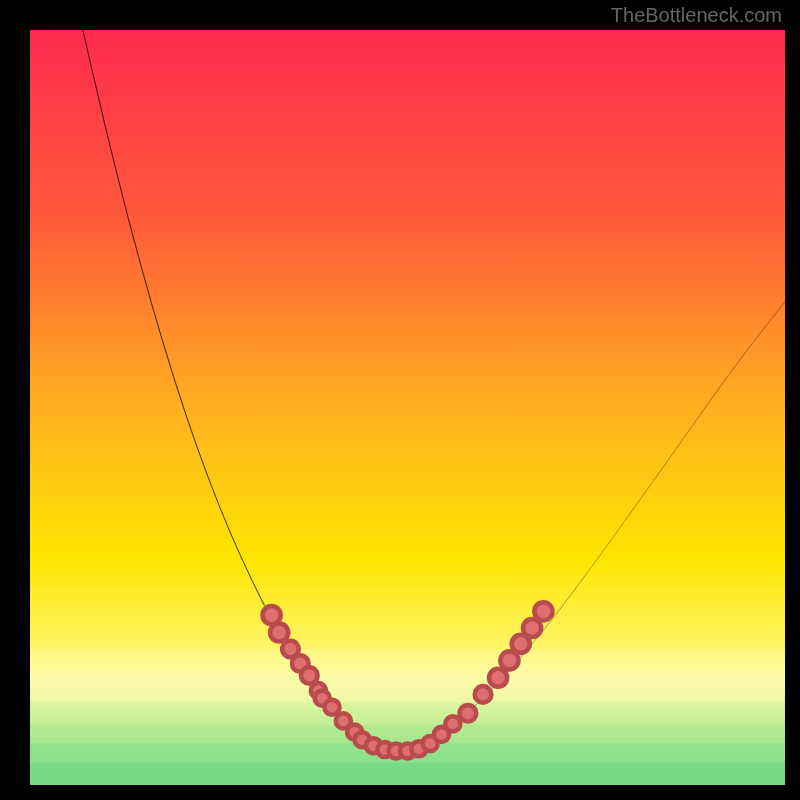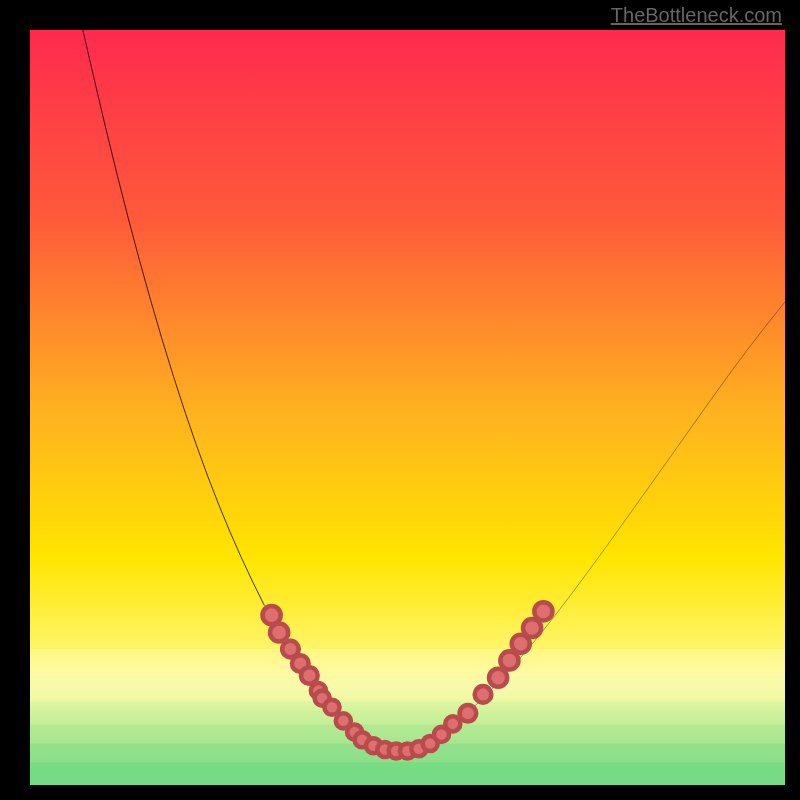--- a/index.html
+++ b/index.html
@@ -12,21 +12,20 @@
     font-family: Arial, sans-serif;
   }
   .watermark {
     position: absolute;
     top: 4px;
     right: 18px;
     color: #666;
     font-size: 20px;
     font-weight: 500;
     z-index: 10;
-    text-decoration: underline;
   }
   .plot {
     position: absolute;
     left: 30px;
     top: 30px;
     width: 755px;
     height: 755px;
     overflow: hidden;
   }
   .gradient {

